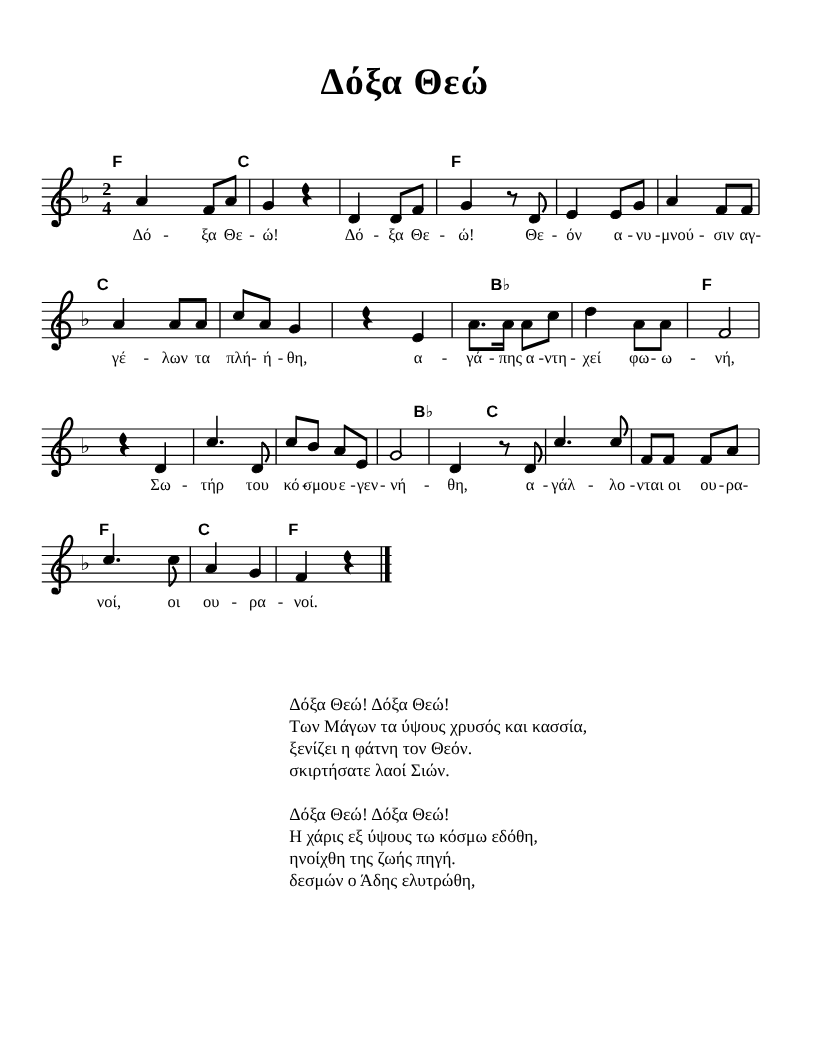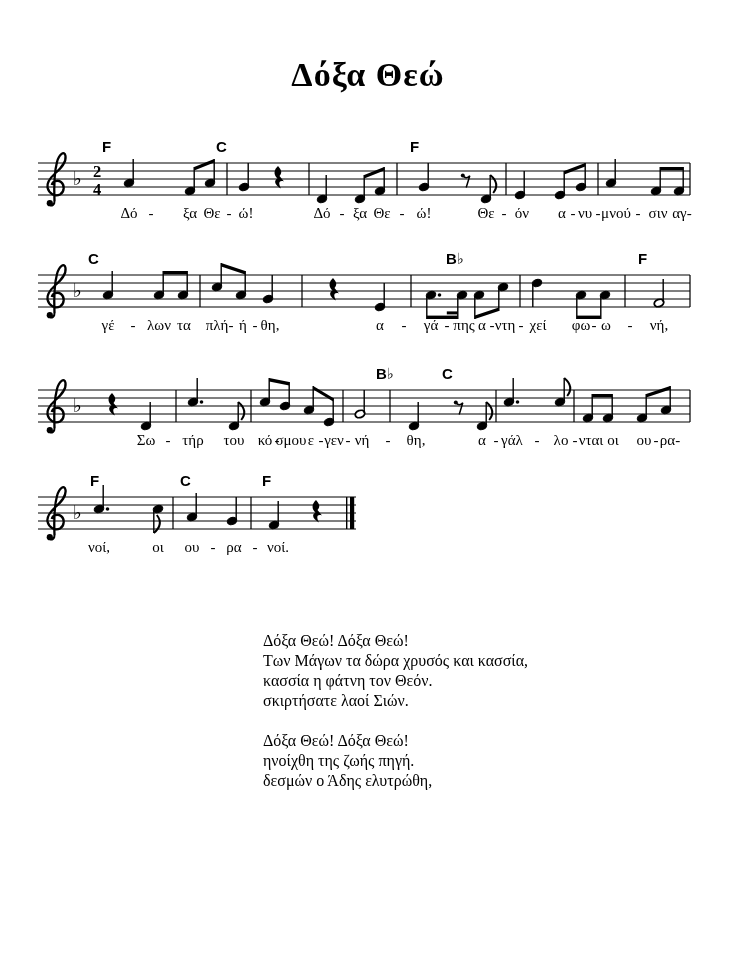--- a/index.html
+++ b/index.html
@@ -362,21 +362,22 @@
           <text x="154" y="85" font-size="15" font-family="&quot;Liberation Serif&quot;,serif" font-weight="normal" text-anchor="middle" fill="#000">ου</text>
           <text x="175" y="85" font-size="15" font-family="&quot;Liberation Serif&quot;,serif" font-weight="normal" text-anchor="middle" fill="#000">-</text>
           <text x="196" y="85" font-size="15" font-family="&quot;Liberation Serif&quot;,serif" font-weight="normal" text-anchor="middle" fill="#000">ρα</text>
           <text x="217" y="85" font-size="15" font-family="&quot;Liberation Serif&quot;,serif" font-weight="normal" text-anchor="middle" fill="#000">-</text>
           <text x="240" y="85" font-size="15" font-family="&quot;Liberation Serif&quot;,serif" font-weight="normal" text-anchor="middle" fill="#000">νοί.</text>
         </g>
       </svg>
     </div>
   <div class="verses" id="verses">
       <div class="verse-line">Δόξα Θεώ! Δόξα Θεώ!</div>
-      <div class="verse-line">Των Μάγων τα δώρα χρυσός και κασσία,</div>
-      <div class="verse-line">κασσία η φάτνη τον Θεόν.</div>
+      <div class="verse-line">Των Μάγων τα ύψους χρυσός και κασσία,</div>
+      <div class="verse-line">ξενίζει η φάτνη τον Θεόν.</div>
       <div class="verse-line">σκιρτήσατε λαοί Σιών.</div>
       <div class="stanza-gap"></div>
       <div class="verse-line">Δόξα Θεώ! Δόξα Θεώ!</div>
+      <div class="verse-line">Η χάρις εξ ύψους τω κόσμω εδόθη,</div>
       <div class="verse-line">ηνοίχθη της ζωής πηγή.</div>
       <div class="verse-line">δεσμών ο Άδης ελυτρώθη,</div>
     </div>
 </div>
 
 </body></html>

